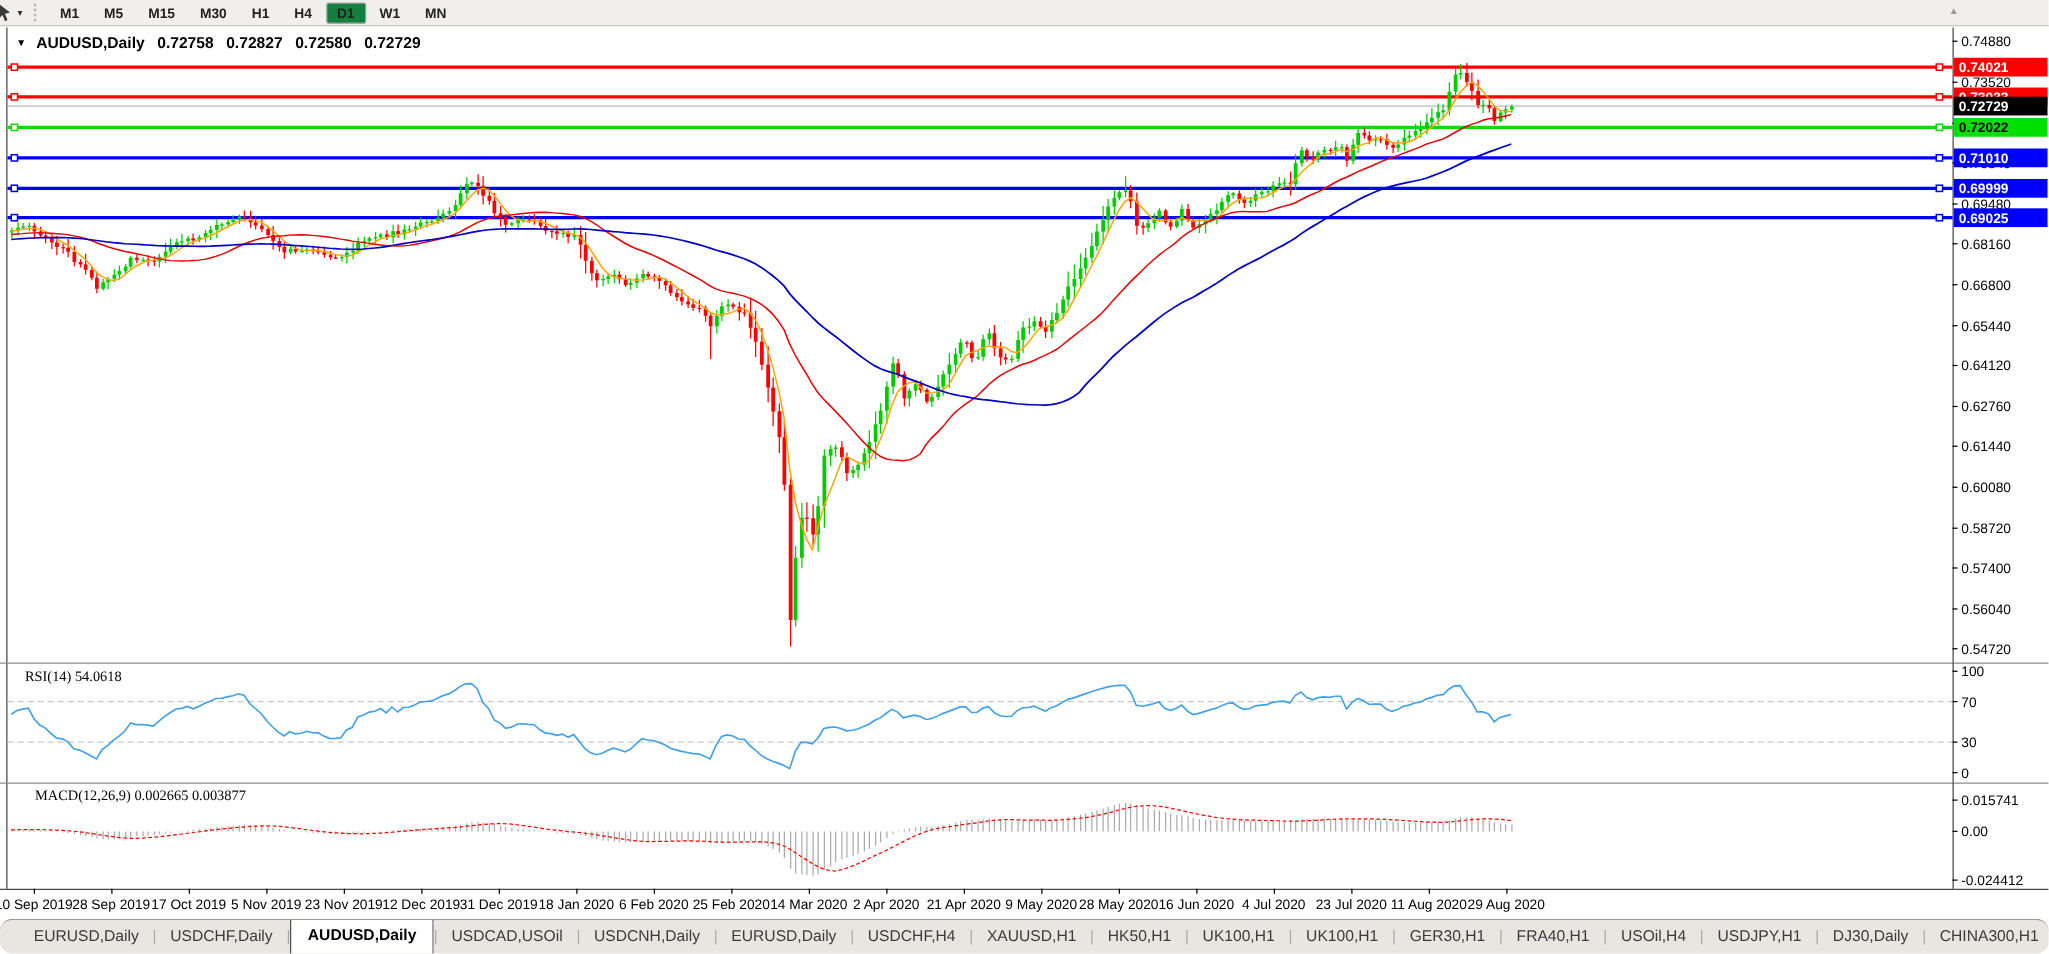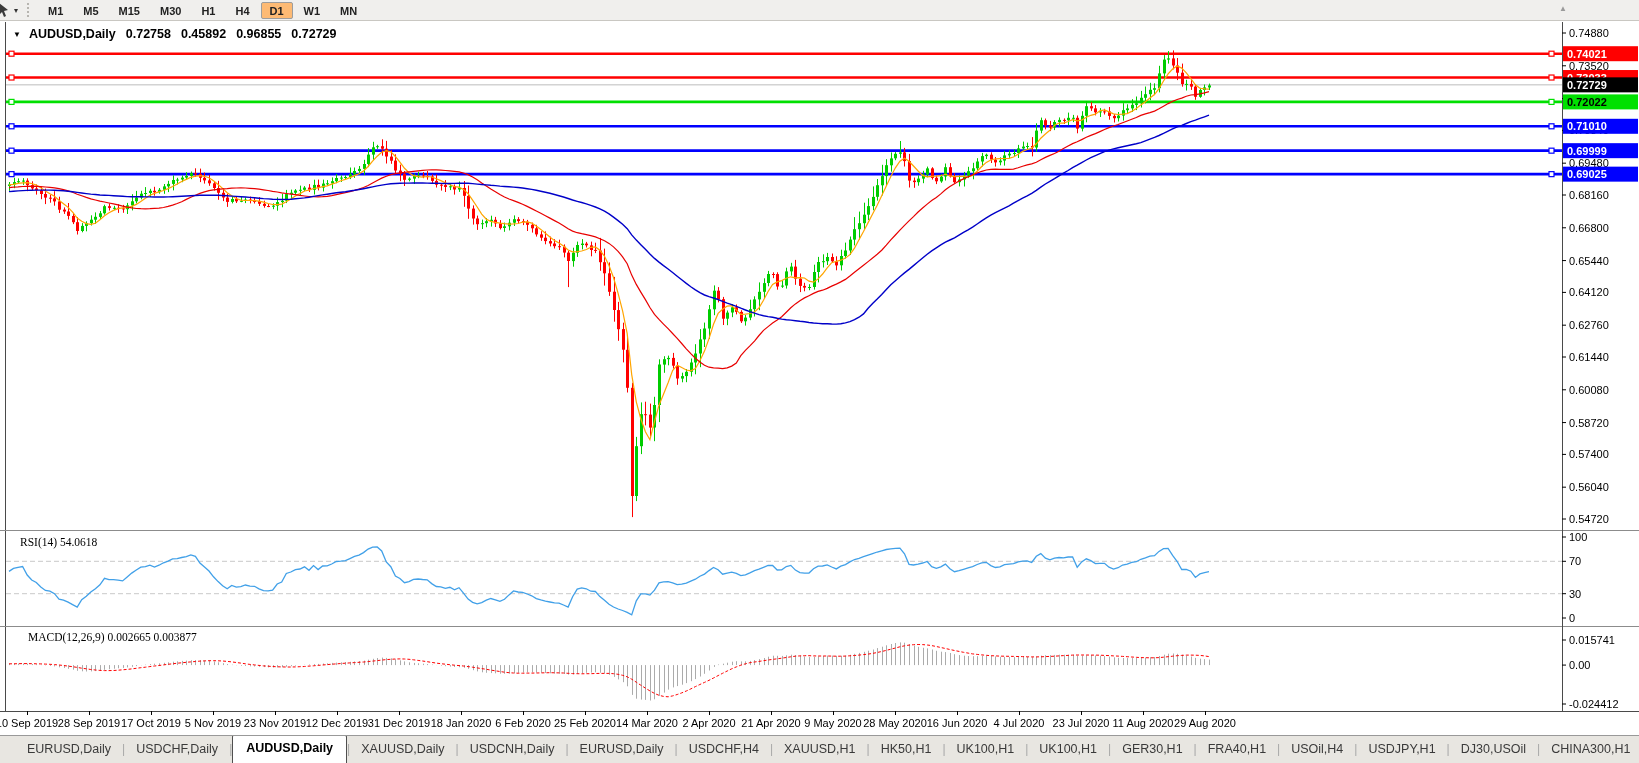--- a/index.html
+++ b/index.html
@@ -9,37 +9,37 @@
 
   
   .toolbar{position:absolute;top:0;left:0;right:0;height:21px;background:#f0efed;
     border-bottom:1px solid #c9c7c2;display:flex;align-items:center;z-index:3;}
   .tool-group{display:flex;align-items:center;margin-left:-3px;padding-right:2px;}
   .cursor-glyph{width:14px;height:16px;display:inline-block;}
   .caret{font-size:8px;color:#333;padding:0 3px;}
   .gripper{width:4px;height:14px;margin:0 7px 0 4px;border-left:2px dotted #b7b5b0;}
   .tf-btn{height:17px;line-height:16px;padding:0 8px;margin:0 1px;font-size:11px;color:#222;
     border:1px solid transparent;border-radius:2px;cursor:default;font-weight:bold;}
-  .tf-btn.active{background:#fdba74;border-color:#9d9d9d;}
+  .tf-btn.active{background:#15803d;border-color:#9d9d9d;}
   .scroll-up{position:absolute;right:72px;top:4px;font-size:8px;color:#9a9a9a;}
 
   
   #chart-svg{position:absolute;top:0;left:0;z-index:1;font-family:"Liberation Sans",sans-serif;}
   .chart-title{position:absolute;top:27px;left:13px;z-index:2;display:flex;align-items:center;
     gap:8px;font-size:12.5px;font-weight:700;color:#000;}
   .chart-title .tri{font-size:8px;font-weight:400;}
   .chart-title .num{margin-left:2px;}
   .panel-label{position:absolute;z-index:2;font-size:11.5px;color:#000;font-family:Liberation Serif, serif;}
   #rsi-label{top:536px;left:20px;}
   #macd-label{top:631px;left:28px;}
 
   
   .tabbar{position:absolute;left:0;right:0;bottom:0;height:28px;background:#e8e6e1;
     border-top:1px solid #999;display:flex;z-index:3;
-    padding-left:16px;overflow:hidden;}
+    padding-left:16px;overflow:hidden;border-radius:10px;}
   .tab{font-size:12.5px;color:#3a3a3a;padding:5px 11px 7px;white-space:nowrap;cursor:default;}
   .tab.active{background:#fff;font-weight:700;color:#000;border:1px solid #4f4f4f;border-bottom:none;
     border-radius:2px 2px 0 0;padding:5px 13px 8px;}
   .sep{color:#a8a8a8;font-size:12px;padding-bottom:7px;}
 </style>
 </head>
 <body>
 
 <div id="stage">
 
@@ -1013,37 +1013,37 @@
         <text x="1567" y="178.1473214285714" font-size="11" fill="#fff" font-weight="bold">0.69025</text>
         <rect x="1563" y="77.35446428571436" width="75" height="15" fill="#000"></rect>
         <text x="1567" y="88.85446428571436" font-size="11" fill="#fff" font-weight="bold">0.72729</text>
       </g>
     </svg>
 
   <div class="chart-title">
     <span class="tri">▼</span>
     <span>AUDUSD,Daily</span>
     <span class="num">0.72758</span>
-    <span class="num">0.45892</span>
-    <span class="num">0.96855</span>
+    <span class="num">0.72827</span>
+    <span class="num">0.72580</span>
     <span class="num">0.72729</span>
   </div>
 
   <div id="rsi-label" class="panel-label">RSI(14) 54.0618</div>
   <div id="macd-label" class="panel-label">MACD(12,26,9) 0.002665 0.003877</div>
 
   <div class="tabbar">
     <div id="tabbar-tabs" style="display:flex;align-items:flex-end;">
         <div class="tab">EURUSD,Daily</div>
         <span class="sep">|</span>
         <div class="tab">USDCHF,Daily</div>
         <span class="sep">|</span>
         <div class="tab active">AUDUSD,Daily</div>
         <span class="sep">|</span>
-        <div class="tab">XAUUSD,Daily</div>
+        <div class="tab">USDCAD,USOil</div>
         <span class="sep">|</span>
         <div class="tab">USDCNH,Daily</div>
         <span class="sep">|</span>
         <div class="tab">EURUSD,Daily</div>
         <span class="sep">|</span>
         <div class="tab">USDCHF,H4</div>
         <span class="sep">|</span>
         <div class="tab">XAUUSD,H1</div>
         <span class="sep">|</span>
         <div class="tab">HK50,H1</div>
@@ -1053,20 +1053,20 @@
         <div class="tab">UK100,H1</div>
         <span class="sep">|</span>
         <div class="tab">GER30,H1</div>
         <span class="sep">|</span>
         <div class="tab">FRA40,H1</div>
         <span class="sep">|</span>
         <div class="tab">USOil,H4</div>
         <span class="sep">|</span>
         <div class="tab">USDJPY,H1</div>
         <span class="sep">|</span>
-        <div class="tab">DJ30,USOil</div>
+        <div class="tab">DJ30,Daily</div>
         <span class="sep">|</span>
         <div class="tab">CHINA300,H1</div>
       </div>
 
   </div>
 
 </div>
 
 </body></html>

